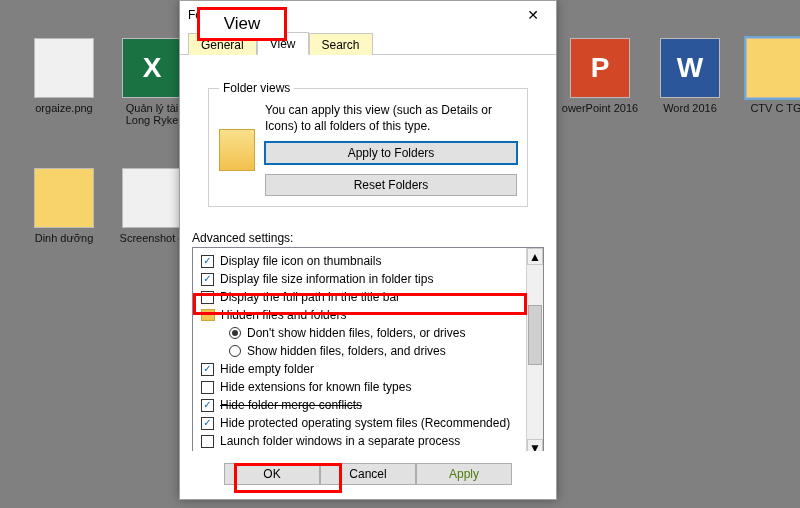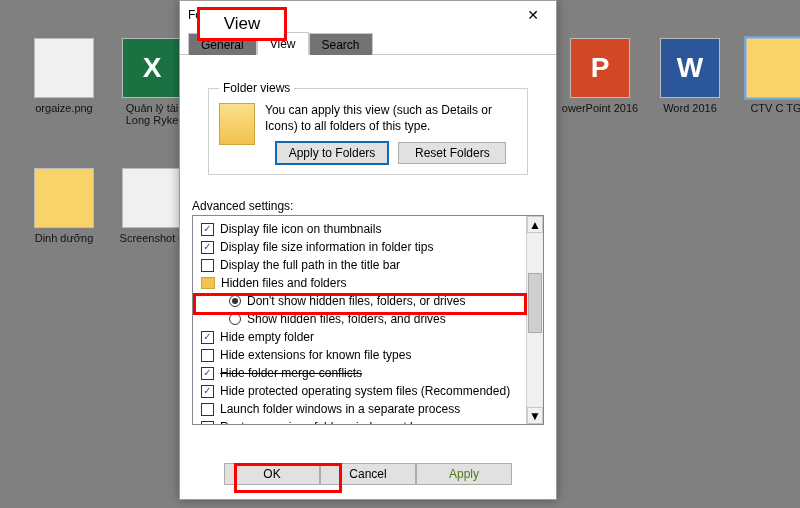--- a/index.html
+++ b/index.html
@@ -32,29 +32,29 @@
     position:absolute; left:179px; top:0; width:378px; height:500px;
     background:#fff; border:1px solid #9d9d9d;
     box-shadow:0 0 10px rgba(0,0,0,.35);
     display:flex; flex-direction:column;
     z-index:10;
   }
   .titlebar { height:28px; display:flex; align-items:center; padding:0 4px 0 8px; font-size:12px; }
   .titlebar .title { flex:1; }
   .closebtn { width:38px; height:28px; display:flex; align-items:center; justify-content:center; font-size:14px; cursor:pointer; }
   .tabstrip { display:flex; padding:0 8px; align-items:flex-end; border-bottom:1px solid #c8c8c8; height:26px; gap:0; }
-  .tab { padding:4px 12px 3px; border:1px solid #c8c8c8; border-bottom:none; background:#737373; font-size:12px; position:relative; top:1px; cursor:pointer; }
+  .tab { padding:4px 12px 3px; border:1px solid #c8c8c8; border-bottom:none; background:#fef9c3; font-size:12px; position:relative; top:1px; cursor:pointer; }
   .tab.active { background:#fff; font-weight:normal; border-bottom:1px solid #fff; }
   .content { flex:1; padding:10px 12px 8px; display:flex; flex-direction:column; gap:8px; overflow:hidden; }
   fieldset.grp { border:1px solid #cfcfcf; padding:8px 10px 10px; margin:16px; }
   fieldset.grp > legend { font-size:12px; padding:0 4px; }
-  .fv-row { display:flex; gap:10px; align-items:flex-start; }
+  .fv-row { display:flex; gap:10px; align-items:center; }
   .fv-icon { width:36px; height:42px; background:linear-gradient(#f9e08b,#f2c14e); border:1px solid #caa63b; }
   .fv-text { flex:1; font-size:12px; line-height:1.3; margin-bottom:8px; }
-  .fv-btns { display:flex; gap:10px; justify-content:center; }
+  .fv-btns { display:flex; gap:10px; justify-content:center;flex-direction:column; }
   .wbtn { min-width:108px; height:22px; padding:1px 12px; background:#e1e1e1; border:1px solid #adadad; font-size:12px; cursor:pointer; }
   .wbtn.primary { outline:1.5px solid #0e6bb8; border-color:#0e6bb8; }
   .wbtn:disabled { color:#4d7c0f; }
   .adv-label { font-size:12px; margin-bottom:2px; }
   .tree-wrap { border:1px solid #828790; height:210px; display:flex; }
   .tree { flex:1; overflow:hidden; padding:4px 4px 4px 6px; font-size:12px; line-height:18px; }
   .scroll { width:17px; background:#f0f0f0; border-left:1px solid #d0d0d0; display:flex; flex-direction:column; }
   .sbtn { height:17px; display:flex; align-items:center; justify-content:center; background:#f0f0f0; border:1px solid #c8c8c8; cursor:pointer; }
   .strack { flex:1; position:relative; }
   .sthumb { position:absolute; left:1px; right:1px; top:40px; height:60px; background:#cfcfcf; border:1px solid #a9a9a9; cursor:pointer; }

